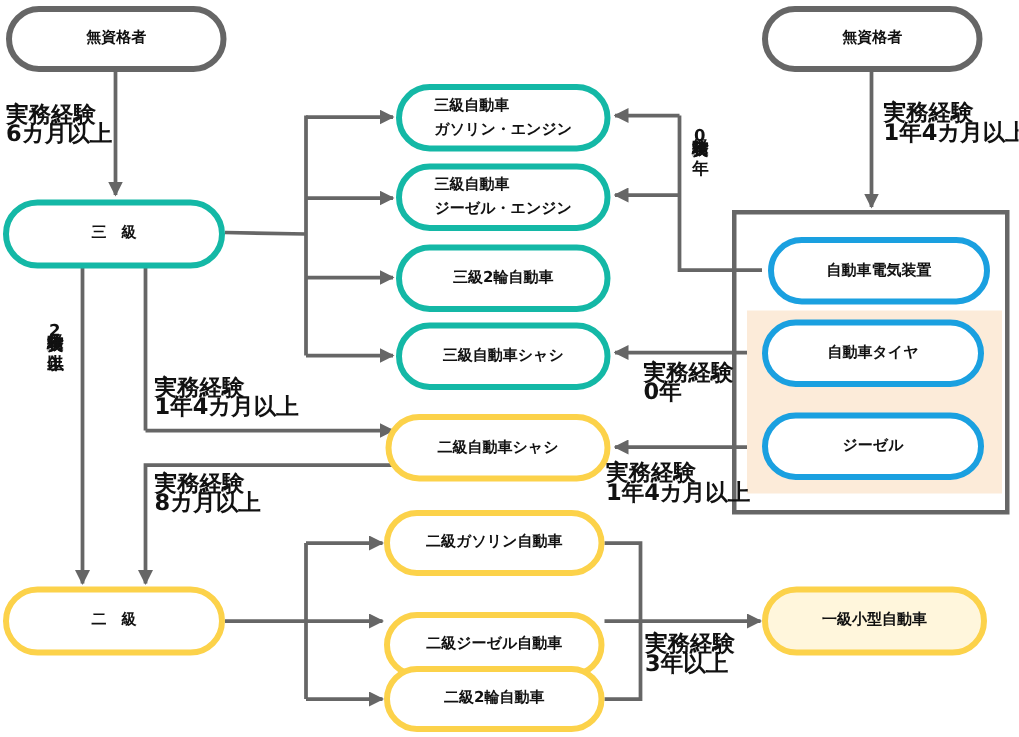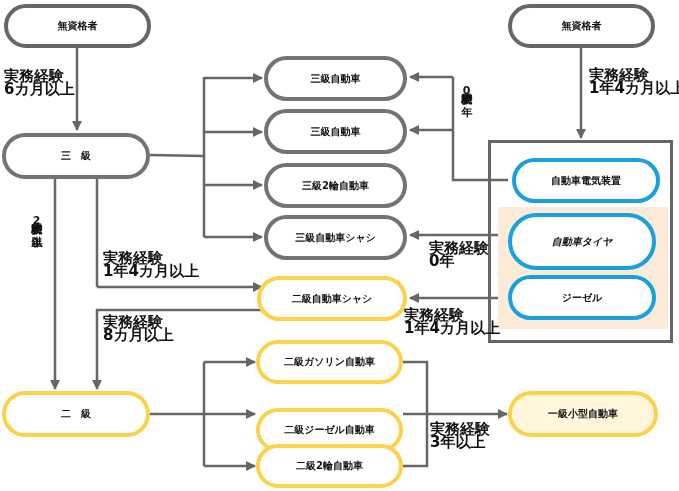--- a/index.html
+++ b/index.html
@@ -2,21 +2,21 @@
 <html><head>
 <meta charset="utf-8">
 <style>
   html, body { margin:0; padding:0; background:#ffffff; }
   body { width:679px; height:491px; position:relative; overflow:hidden;
          font-family:"DejaVu Sans", "Liberation Sans", sans-serif; color:#111; }
   .node { position:absolute; box-sizing:border-box; border-radius:999px; background:#fff;
           display:flex; align-items:center; justify-content:center; text-align:center;
           font-size:10px; line-height:16px; font-weight:bold; }
   .gray { border:4px solid #666666; }
-  .orange { border:4px solid #737373; }
+  .orange { border:4px solid #14b8a6; }
   .yellow { border:4px solid #fcd24a; }
   .blue { border:4px solid #1aa0e0; }
   .yfill { background:#fff6dc; }
   .label { position:absolute; font-size:15px; line-height:13px; font-weight:bold; white-space:nowrap; }
   .vlabel { position:absolute; font-size:11px; line-height:12px; font-weight:bold; writing-mode:vertical-rl; text-orientation:upright; letter-spacing:0px; }
   svg.lines { position:absolute; left:0; top:0; }
   .frame { position:absolute; box-sizing:border-box; border:3px solid #666666; }
   .peach { position:absolute; background:#fcebd9; }
 </style>
 </head>
@@ -77,42 +77,44 @@
   <span>無資格者</span>
 </div>
 
 <div class="node orange" style="left:2px;top:133px;width:148px;height:46px;">
   <span>三　級</span>
 </div>
 
 <div class="node orange" style="left:264px;top:56px;width:143px;height:45px;">
   <span style="display:block;text-align:left;">
     <span>三級自動車</span><br>
+    <span>ガソリン・エンジン</span>
   </span>
 </div>
 <div class="node orange" style="left:264px;top:109px;width:143px;height:45px;">
   <span style="display:block;text-align:left;">
     <span>三級自動車</span><br>
+    <span>ジーゼル・エンジン</span>
   </span>
 </div>
 <div class="node orange" style="left:264px;top:163px;width:143px;height:45px;">
   <span>三級2輪自動車</span>
 </div>
 <div class="node orange" style="left:264px;top:215px;width:143px;height:45px;align-items:center;">
   <span>三級自動車シャシ</span>
 </div>
 
 <div class="node yellow" style="left:257px;top:276px;width:150px;height:45px;justify-content:center;">
   <span>二級自動車シャシ</span>
 </div>
 
 <div class="node blue" style="left:512px;top:158px;width:148px;height:45px;">
   <span>自動車電気装置</span>
 </div>
-<div class="node blue" style="left:508px;top:213px;width:148px;height:57px;font-style:italic;">
+<div class="node blue" style="left:508px;top:213px;width:148px;height:45px;">
   <span>自動車タイヤ</span>
 </div>
 <div class="node blue" style="left:508px;top:275px;width:148px;height:45px;">
   <span>ジーゼル</span>
 </div>
 
 <div class="node yellow" style="left:2px;top:391px;width:148px;height:46px;align-items:center;">
   <span>二　級</span>
 </div>
 

